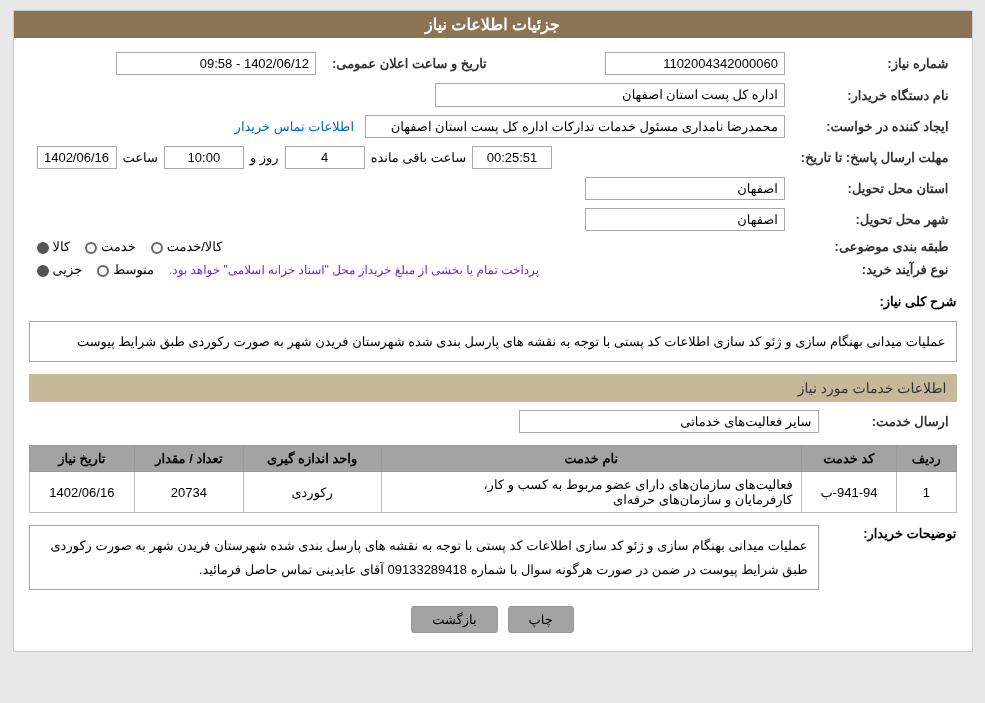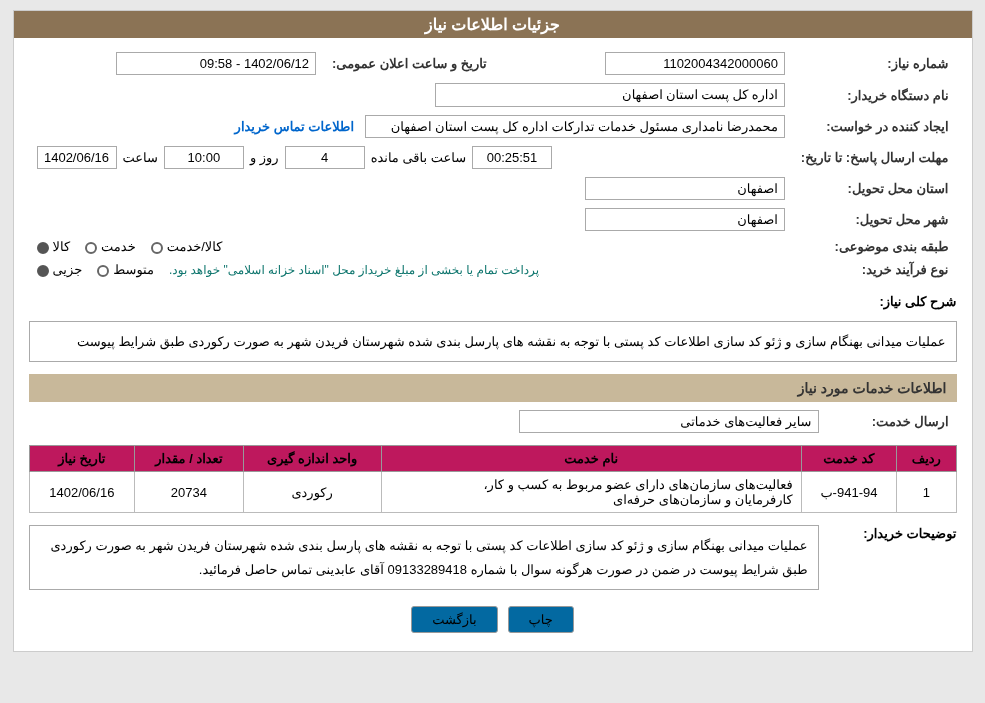--- a/index.html
+++ b/index.html
@@ -58,26 +58,25 @@
       min-width: 300px;
       font-family: Liberation Serif, serif;
     }
     .input-box-medium {
       min-width: 160px;
     }
     .link-blue {
       color: #0066cc;
       cursor: pointer;
       text-decoration: none;
-      font-weight: bold;
     }
     .section-header {
       background: #c8b89a;
       color: #333;
-      font-weight: bold;
+      font-weight: normal;
       padding: 6px 10px;
       margin: 8px 0 4px 0;
       font-size: 14px;
     }
     .radio-group {
       display: flex;
       gap: 15px;
       align-items: center;
       justify-content: flex-end;
     }
@@ -106,21 +105,21 @@
       line-height: 1.8;
       margin: 4px 0;
       width: 100%;
     }
     .services-table {
       width: 100%;
       border-collapse: collapse;
       margin: 8px 0;
     }
     .services-table th {
-      background: #be185d;
+      background: #a3a3a3;
       border: 1px solid #999;
       padding: 5px 8px;
       text-align: center;
       font-weight: bold;
     }
     .services-table td {
       border: 1px solid #bbb;
       padding: 5px 8px;
       text-align: center;
     }
@@ -138,21 +137,21 @@
     }
     .buttons-row {
       display: flex;
       justify-content: center;
       gap: 10px;
       margin: 12px 0 8px 0;
     }
     .btn {
       padding: 5px 20px;
       border: 1px solid #999;
-      background: #0369a1;
+      background: #a3a3a3;
       cursor: pointer;
       font-family: Tahoma, Arial, sans-serif;
       font-size: 13px;
       border-radius: 3px;
     }
     .content-wrapper {
       position: relative;
     }
     .remaining-time {
       display: flex;
@@ -163,21 +162,21 @@
     .border-box {
       border: 1px solid #aaa;
       padding: 3px 6px;
       display: inline-block;
       background: #fff;
       min-width: 80px;
       text-align: center;
     }
     .noavari-text {
       font-size: 12px;
-      color: #0f766e;
+      color: #6d28d9;
     }
   </style>
 </head>
 <body>
 
 <div class="page-container">
   <div class="page-header">
     <span>جزئیات اطلاعات نیاز</span>
   </div>
 

